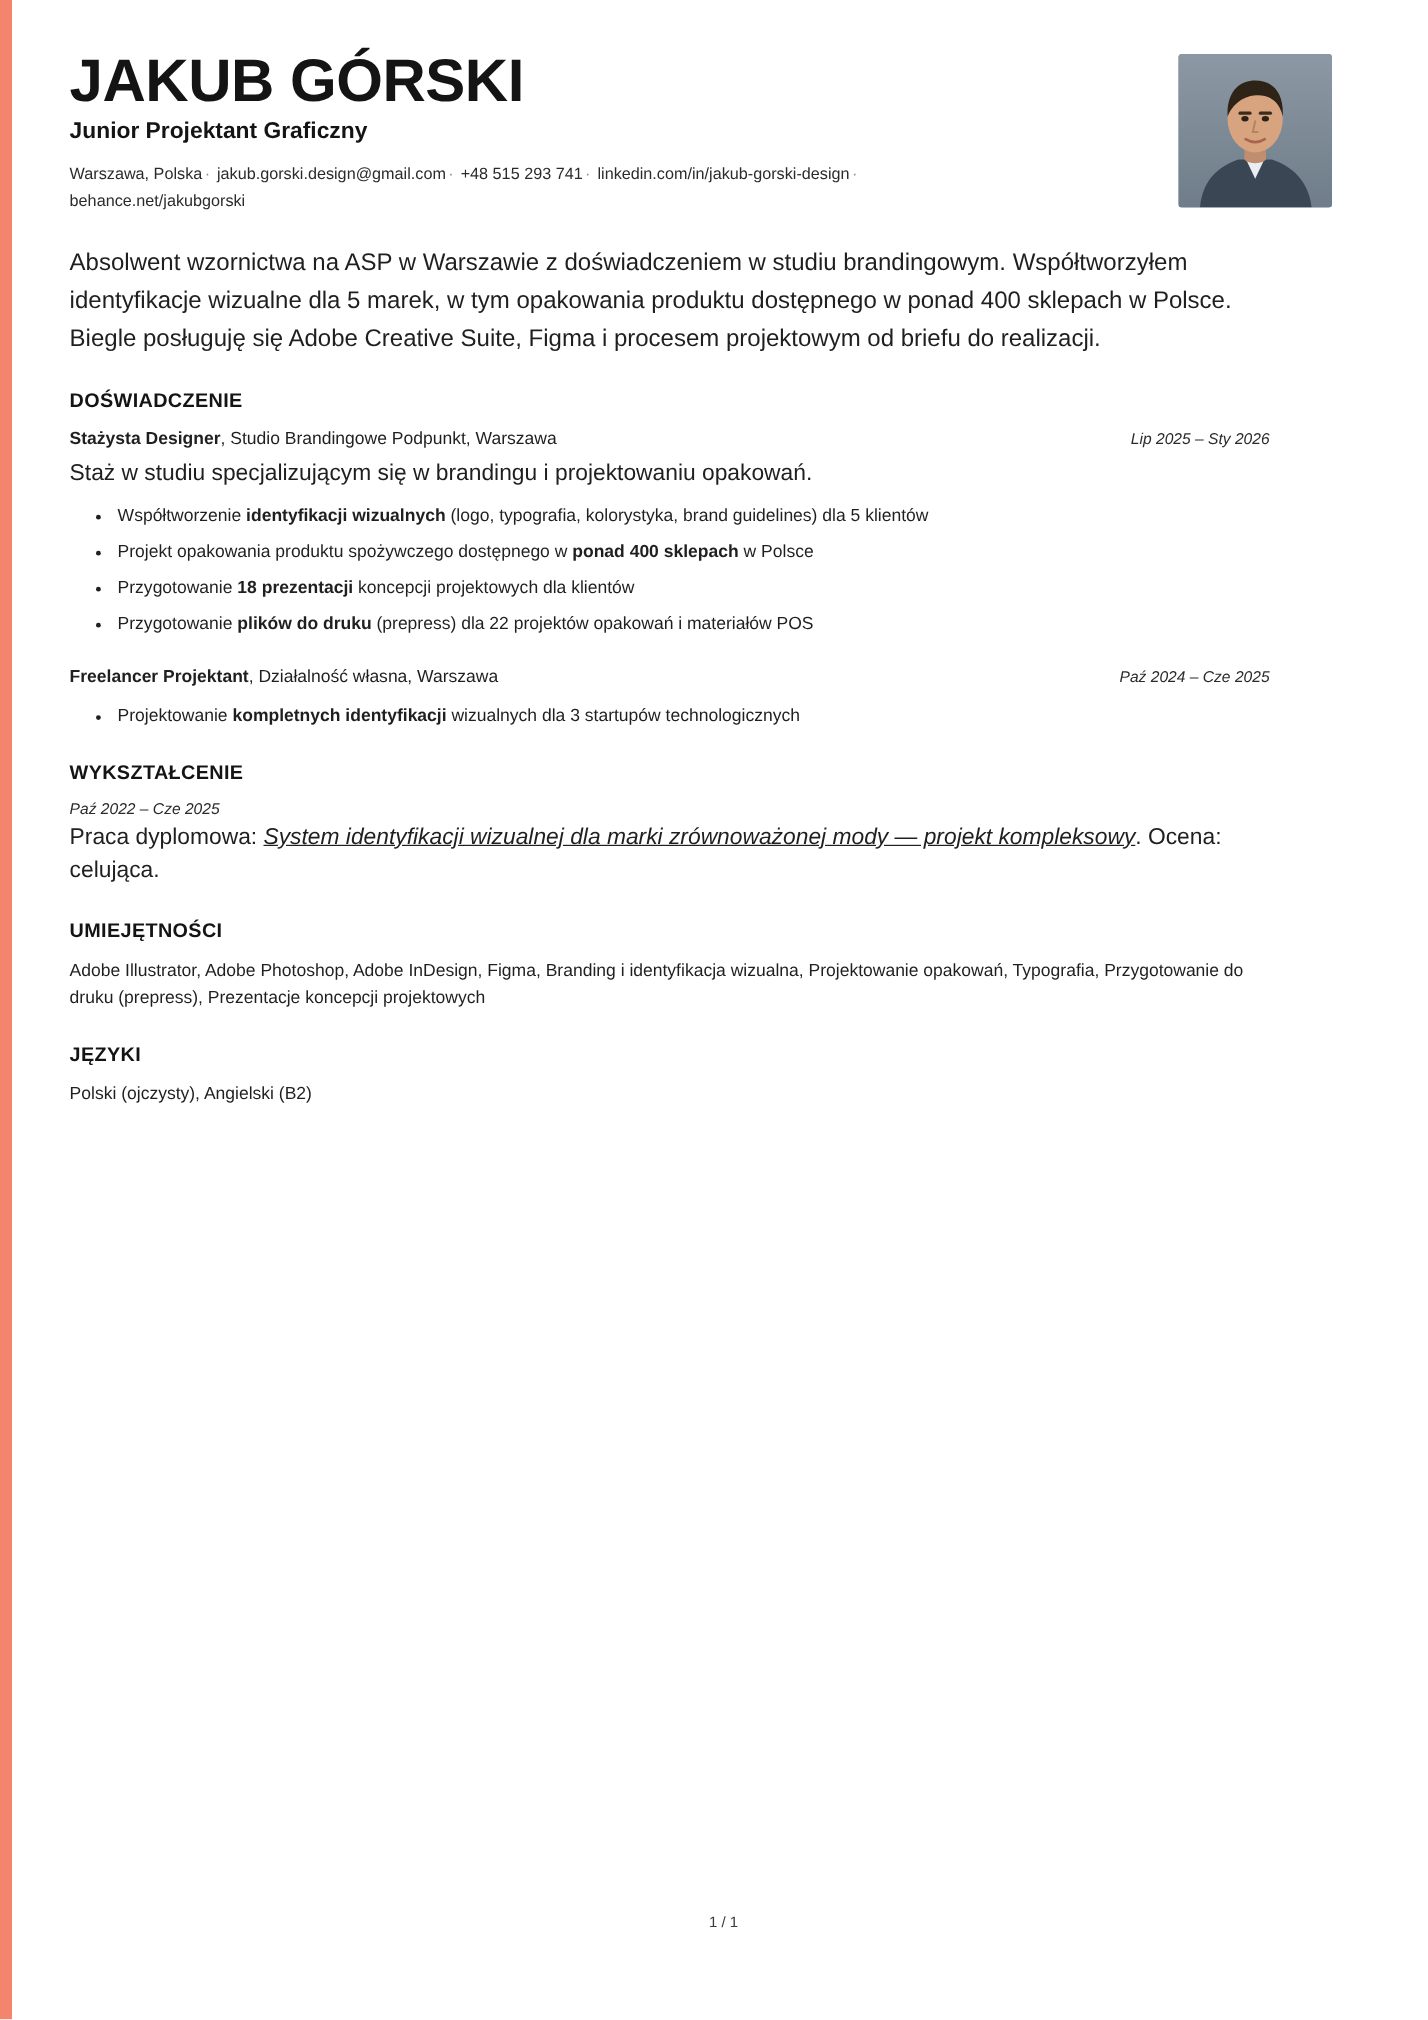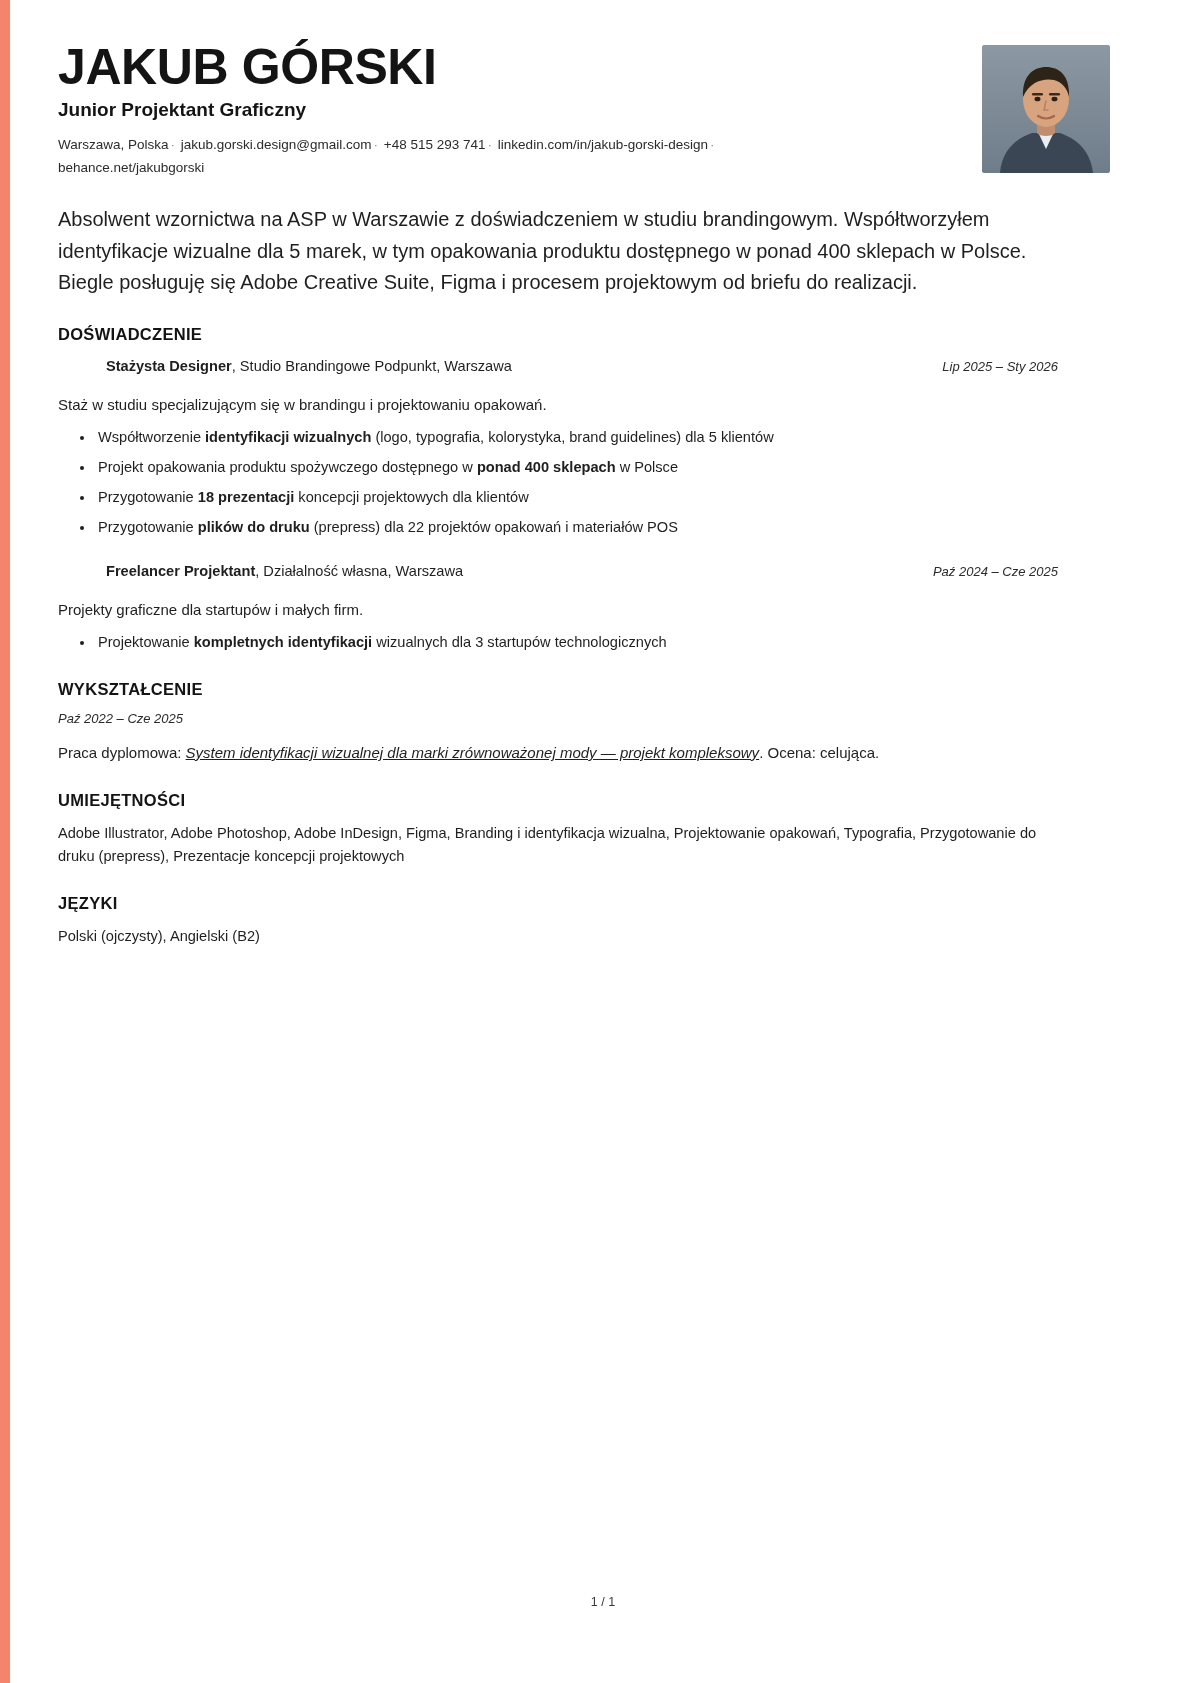--- a/index.html
+++ b/index.html
@@ -111,33 +111,33 @@
     justify-content: space-between;
     align-items: baseline;
     gap: 16px;
   }
   .entry-title {
     font-size: 14.6px;
     line-height: 1.5;
     color: #1f1f1f;
     flex: 1 1 auto;
   }
-  .entry-title b { font-weight: bold; margin-left: 48px; }
+  .entry-title b { font-weight: bold; }
   .entry-date {
     font-size: 13px;
     font-style: italic;
     color: #2b2b2b;
     white-space: nowrap;
     flex: 0 0 auto;
   }
   .entry-sub {
-    font-size: 15px;
+    font-size: 19px;
     line-height: 1.5;
     color: #1f1f1f;
-    margin-top: 16px;
+    margin-top: 3px;
   }
   .entry-sub i { font-style: italic; text-decoration: underline; }
   ul.bullets {
     margin: 11px 0 0 0;
     padding: 0 0 0 36px;
     list-style: none;
   }
   ul.bullets li {
     position: relative;
     font-size: 14.6px;
@@ -251,21 +251,20 @@
         </ul>
       </div>
 
       <div class="entry">
         <div class="entry-head">
           <div class="entry-title">
             <b>Freelancer Projektant</b><span>, Działalność własna, Warszawa</span>
           </div>
           <div class="entry-date">Paź 2024 – Cze 2025</div>
         </div>
-        <div class="entry-sub">Projekty graficzne dla startupów i małych firm.</div>
         <ul class="bullets">
           <li><span>Projektowanie </span><b>kompletnych identyfikacji</b><span> wizualnych dla 3 startupów technologicznych</span></li>
         </ul>
       </div>
     </div>
 
     <div class="section">
       <div class="section-title">WYKSZTAŁCENIE</div>
       <div class="entry">
         <div class="entry-head">

